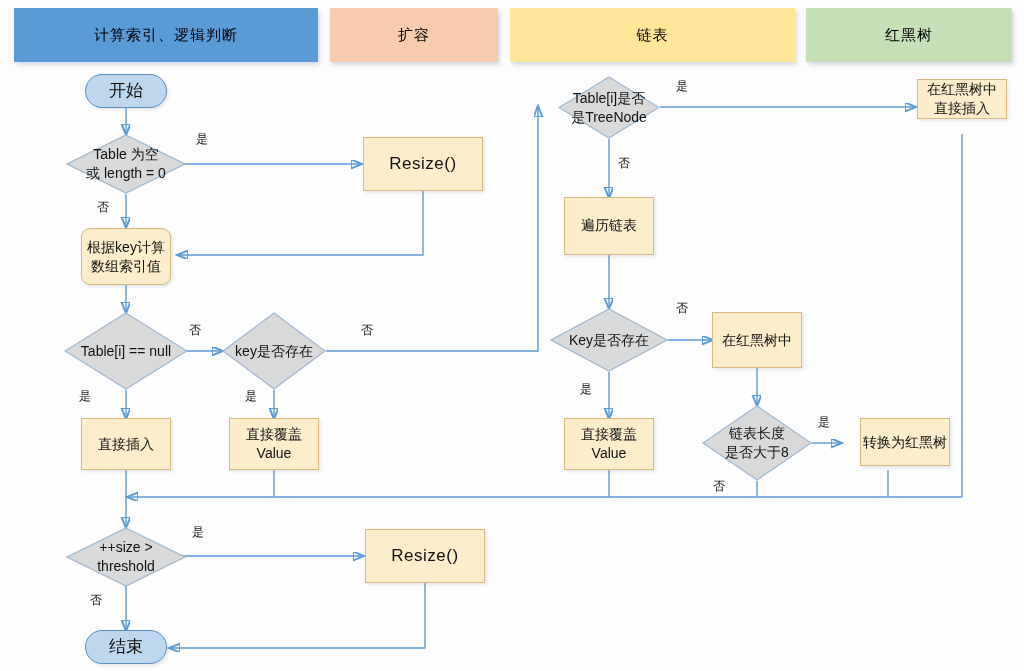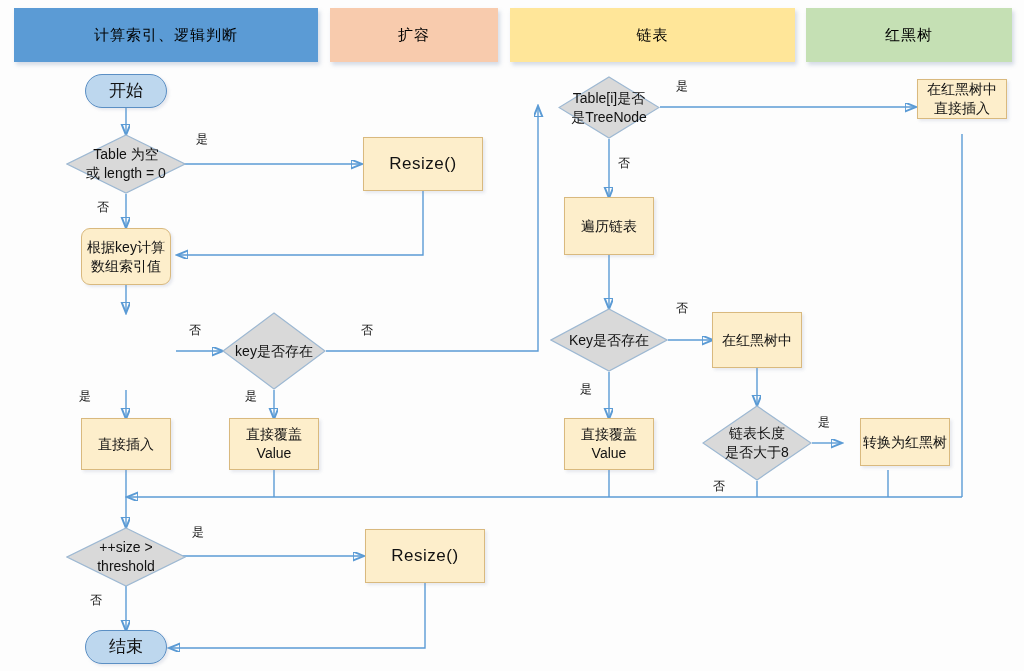--- a/index.html
+++ b/index.html
@@ -112,20 +112,26 @@
 
   <div class="node proc big" style="left:363px;top:137px;width:120px;height:54px;">
     <span>Resize()</span>
   </div>
 
   <div class="node proc" style="left:81px;top:228px;width:90px;height:57px;border-radius:9px;">
     <span>根据key计算
 数组索引值</span>
   </div>
 
+  <div class="node dia" style="left:64px;top:312px;width:124px;height:78px;">
+    <svg width="124" height="78">
+      <polygon points="62,1 123,39 62,77 1,39" fill="#d9d9d9" stroke="#9db8d2" stroke-width="1.2"></polygon>
+    </svg>
+    <span class="dlabel">Table[i] == null</span>
+  </div>
 
   <div class="node dia" style="left:222px;top:312px;width:104px;height:78px;">
     <svg width="104" height="78">
       <polygon points="52,1 103,39 52,77 1,39" fill="#d9d9d9" stroke="#9db8d2" stroke-width="1.2"></polygon>
     </svg>
     <span class="dlabel">key是否存在</span>
   </div>
 
   <div class="node proc" style="left:81px;top:418px;width:90px;height:52px;">
     <span>直接插入</span>
@@ -137,21 +143,21 @@
   </div>
 
   <div class="node dia" style="left:558px;top:76px;width:102px;height:63px;">
     <svg width="102" height="63">
       <polygon points="51,1 101,31.5 51,62 1,31.5" fill="#d9d9d9" stroke="#9db8d2" stroke-width="1.2"></polygon>
     </svg>
     <span class="dlabel">Table[i]是否
 是TreeNode</span>
   </div>
 
-  <div class="node proc" style="left:564px;top:197px;width:90px;height:58px;">
+  <div class="node proc" style="left:564px;top:197px;width:90px;height:58px;font-family:Liberation Serif, serif;">
     <span>遍历链表</span>
   </div>
 
   <div class="node dia" style="left:550px;top:308px;width:118px;height:64px;">
     <svg width="118" height="64">
       <polygon points="59,1 117,32 59,63 1,32" fill="#d9d9d9" stroke="#9db8d2" stroke-width="1.2"></polygon>
     </svg>
     <span class="dlabel">Key是否存在</span>
   </div>
 

